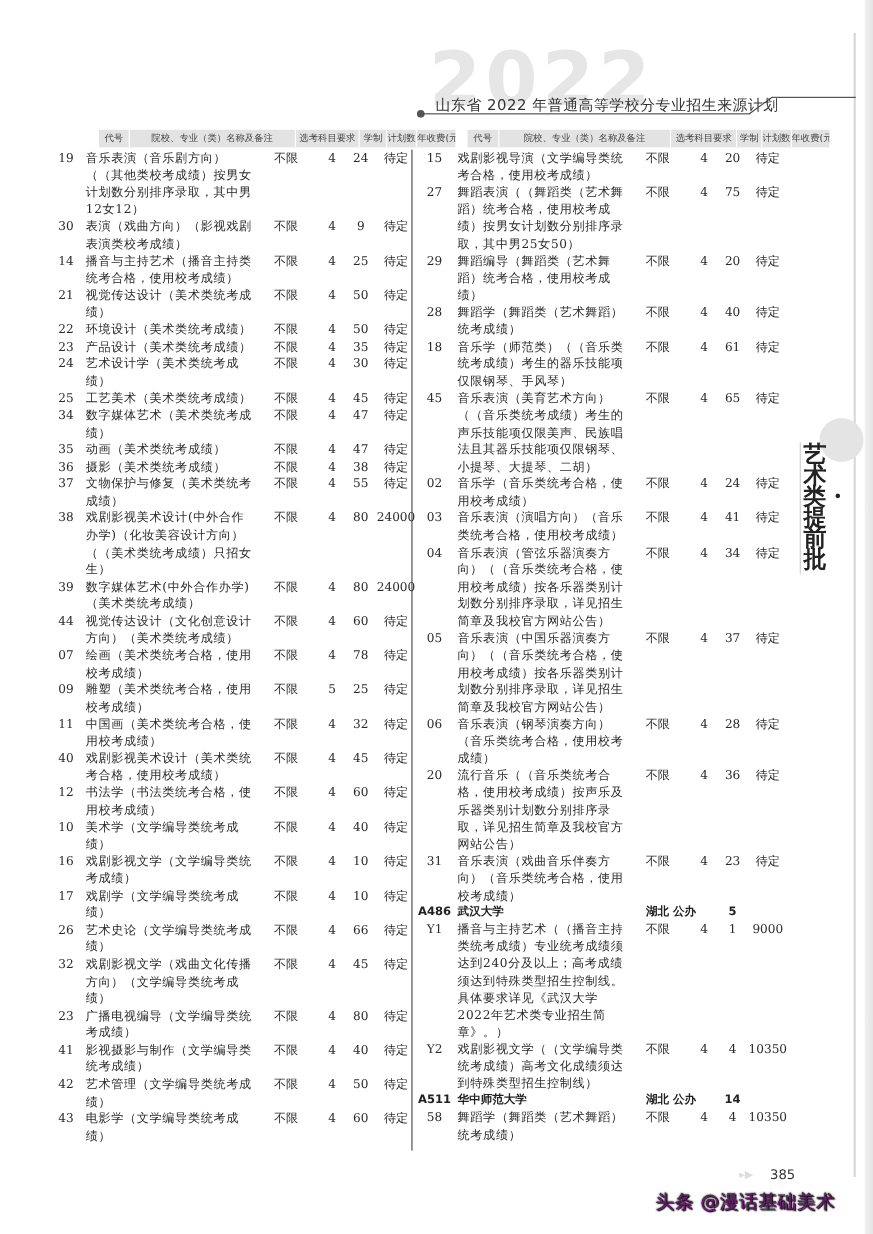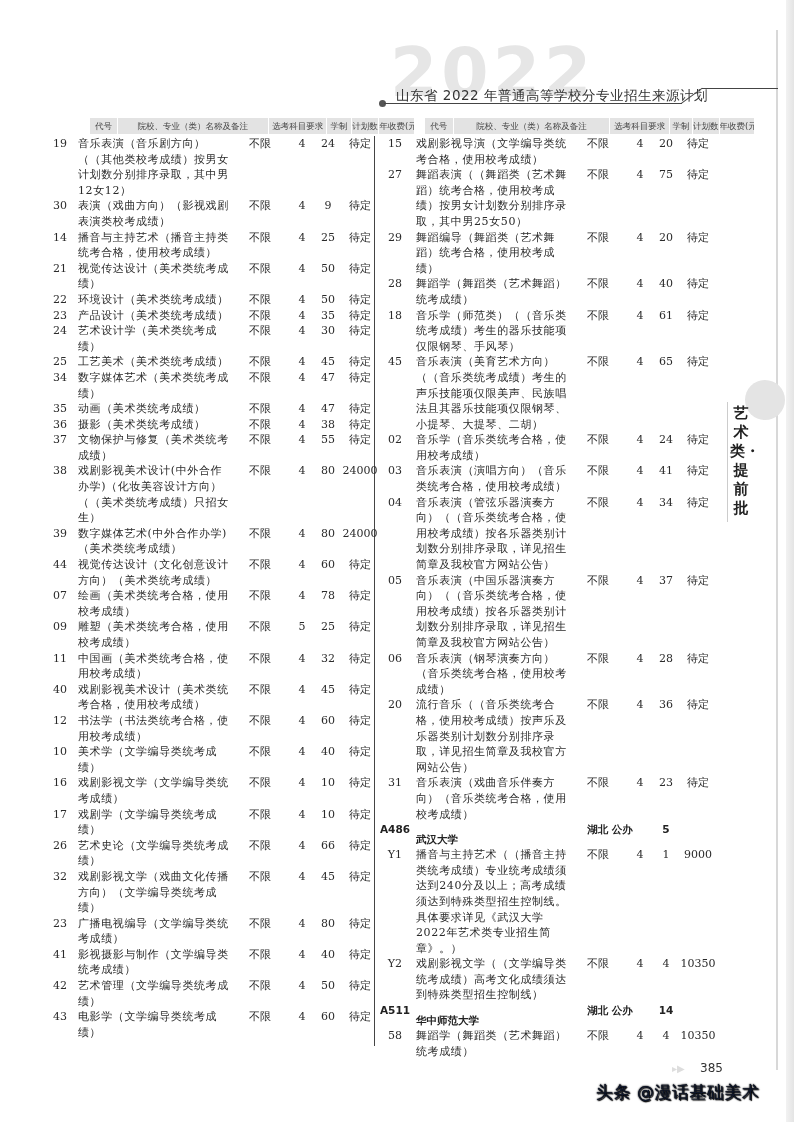--- a/index.html
+++ b/index.html
@@ -30,33 +30,33 @@
   .row { display:flex; font-size:11px; line-height:15.6px; }
   .c-code { width:28px; text-align:center; flex-shrink:0; }
   .c-name { width:152px; flex-shrink:0; letter-spacing:0.6px; padding-left:4px; }
   .c-subj { width:60px; text-align:center; flex-shrink:0; }
   .c-yr { width:24px; text-align:center; flex-shrink:0; }
   .c-plan { width:28px; text-align:center; flex-shrink:0; }
   .c-fee { width:36px; text-align:center; flex-shrink:0; }
   .col-right .c-code { width:34px; }
   .school-row { display:flex; font-family:"DejaVu Sans","Liberation Sans",sans-serif; font-weight:bold; font-size:10.5px; line-height:15px; color:#222; }
   .school-row .s-code { width:34px;text-align:center; }
-  .school-row .s-name { width:152px; padding-left:4px;margin-top:10px; }
+  .school-row .s-name { width:152px; padding-left:4px; }
   .school-row .s-loc { width:84px; text-align:center; }
   .school-row .s-plan { width:28px; text-align:center; }
 
   .side-tab { position:absolute; left:730px; top:404px; width:22px; font-family:"DejaVu Sans","Liberation Sans",sans-serif;
-              font-size:15px; font-weight:bold; color:#222; line-height:19px; text-align:center; }
+              font-size:21px; font-weight:bold; color:#222; line-height:19px; text-align:center; }
   .side-circle { position:absolute; left:745px; top:380px; width:40px; height:40px; border-radius:50%; background:#e4e4e4; }
   .side-bar { position:absolute; left:727px; top:402px; width:1px; height:120px; background:#ccc; }
 
   .page-num { position:absolute; left:700px; top:1061px; font-family:"DejaVu Sans","Liberation Sans",sans-serif; font-size:12px; color:#333; }
   .page-arrow { position:absolute; left:672px; top:1063px; font-size:10px; color:#ddd; font-family:"DejaVu Sans",sans-serif; }
   .watermark { position:absolute; left:596px; top:1081px; font-family:"DejaVu Sans","Liberation Sans",sans-serif; font-size:17px;
-               color:#0f172a; text-shadow:0 0 2px #000, 0 0 1px #000, 1px 1px 1px #000; letter-spacing:0.5px; }
+               color:#701a75; text-shadow:0 0 2px #000, 0 0 1px #000, 1px 1px 1px #000; letter-spacing:0.5px; }
 </style>
 </head>
 <body>
 
 <div class="page-edge"></div>
 <div class="page-edge2"></div>
 
 <div class="big-year">2022</div>
 <div class="header-title">山东省 2022 年普通高等学校分专业招生来源计划</div>
 <div class="header-dot"></div>

